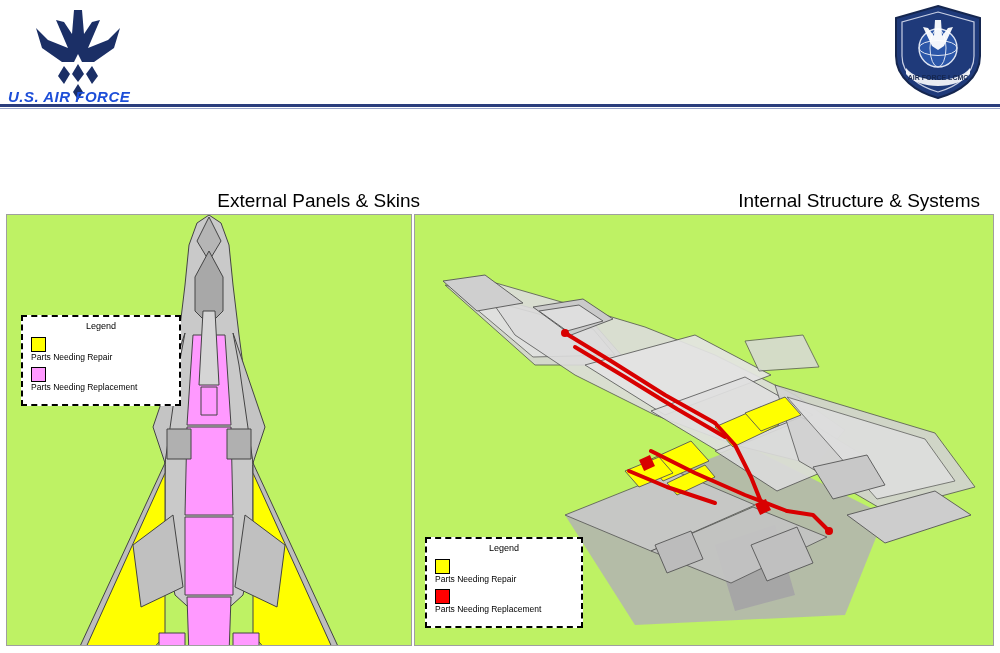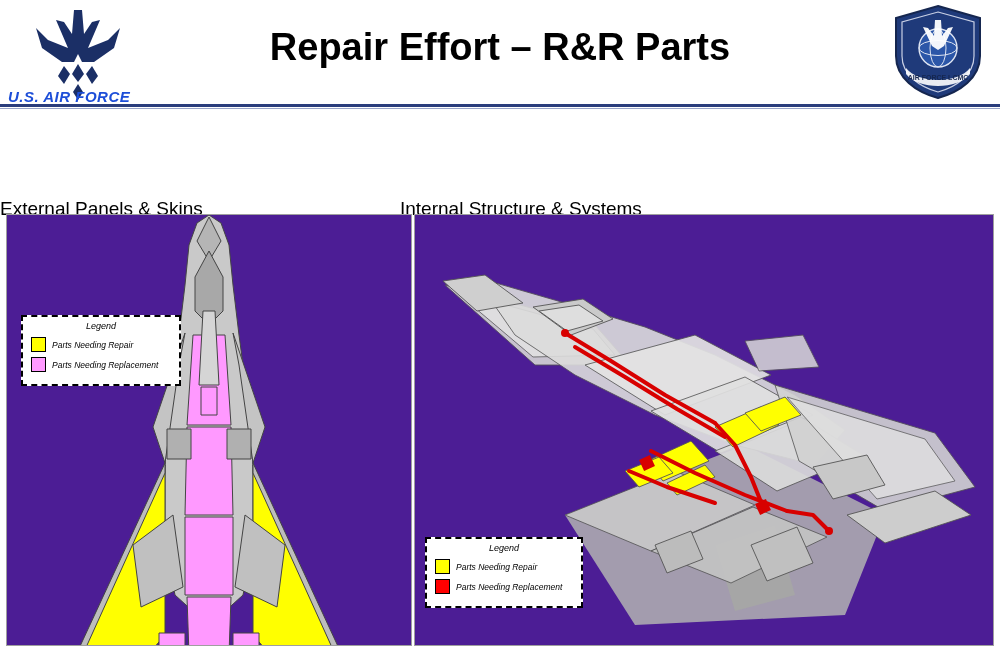--- a/index.html
+++ b/index.html
@@ -71,34 +71,32 @@
     top: 4px;
     width: 100px;
     height: 96px;
   }
 
   
   .caption {
     position: absolute;
     font-size: 19px;
     color: #000;
-    text-align: left;
-    margin-top: 8px;
+    text-align: right;
   }
   #cap-left  { left: 0px;   top: 190px; width: 420px; }
   #cap-right { left: 400px; top: 190px; width: 580px; }
 
   
   .panel {
     position: absolute;
-    background: #4c1d95;
+    background: #bef264;
     border: 1px solid #9f9f9f;
     box-sizing: border-box;
     overflow: hidden;
-    font-style: italic;
   }
   #panel-left  { left: 6px;   top: 214px; width: 406px; height: 432px; }
   #panel-right { left: 414px; top: 214px; width: 580px; height: 432px; }
 
   
   .legend {
     position: absolute;
     border: 2px dashed #000;
     background: #ffffff;
     box-sizing: border-box;
@@ -107,22 +105,22 @@
   #legend-left  { left: 14px;  top: 100px; width: 160px; }
   #legend-right { left: 10px;  top: 322px; width: 158px; }
   .legend-title {
     text-align: center;
     font-size: 9px;
     color: #000;
     margin-bottom: 6px;
   }
   .legend-row {
     display: flex;
-    align-items: center;
     margin-bottom: 5px;
+    flex-direction: column;
   }
   .legend-swatch {
     width: 13px;
     height: 13px;
     border: 1px solid #000;
     margin-right: 6px;
     flex: 0 0 auto;
   }
   .legend-label {
     font-size: 8.5px;
@@ -143,21 +141,20 @@
         <path d="M66 6 L74 6 L76 30 L84 18 L92 16 L80 44 L100 36 L112 24 L106 44 L86 58 L74 58 L70 50 L66 58 L54 58 L34 44 L28 24 L40 36 L60 44 L48 16 L56 18 L64 30 Z"></path>
         <path d="M70 60 L76 70 L70 78 L64 70 Z"></path>
         <path d="M56 62 L62 70 L56 80 L50 72 Z"></path>
         <path d="M84 62 L90 72 L84 80 L78 70 Z"></path>
         <path d="M70 80 L75 88 L70 96 L65 88 Z"></path>
       </g>
     </svg>
   </div>
   <div class="usaf-wordmark">U.S. AIR FORCE</div>
 
-  <div class="slide-title">Repair Effort – R&amp;R Parts</div>
 
   <div class="lcmc-logo">
     <svg width="100" height="96" viewBox="0 0 100 96" xmlns="http://www.w3.org/2000/svg">
       <path d="M50 2 L92 14 L92 52 C92 74 72 88 50 94 C28 88 8 74 8 52 L8 14 Z" fill="#1f3a7a" stroke="#15264f" stroke-width="2"></path>
       <path d="M50 8 L86 18 L86 52 C86 71 68 83 50 88 C32 83 14 71 14 52 L14 18 Z" fill="none" stroke="#c8cfe4" stroke-width="1.2"></path>
       <circle cx="50" cy="44" r="19" fill="#2b56a8" stroke="#dfe5f2" stroke-width="1.4"></circle>
       <ellipse cx="50" cy="44" rx="19" ry="7.5" fill="none" stroke="#dfe5f2" stroke-width="1"></ellipse>
       <ellipse cx="50" cy="44" rx="8" ry="19" fill="none" stroke="#dfe5f2" stroke-width="1"></ellipse>
       <g fill="#ffffff">
         <path d="M47 16 L53 16 L54 32 L60 24 L65 23 L56 42 L50 46 L44 42 L35 23 L40 24 L46 32 Z" opacity="0.95"></path>

